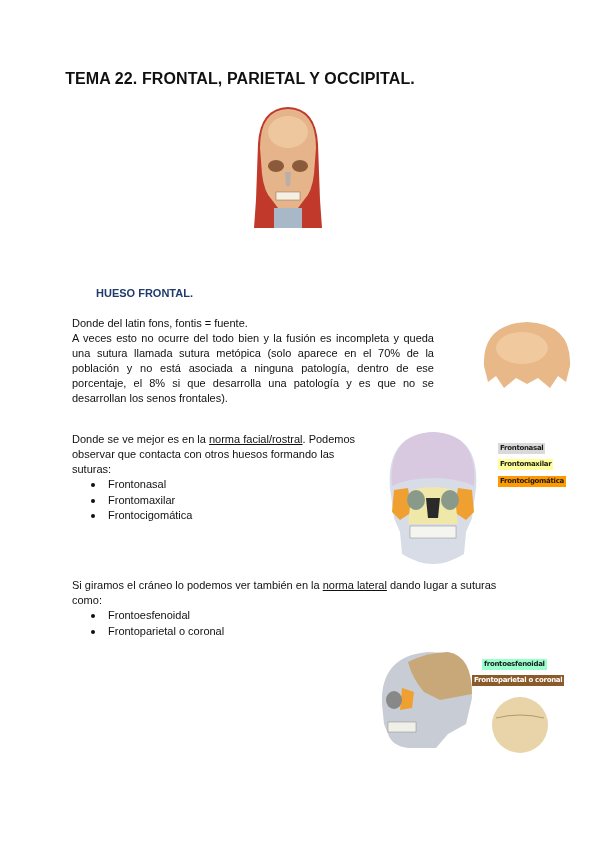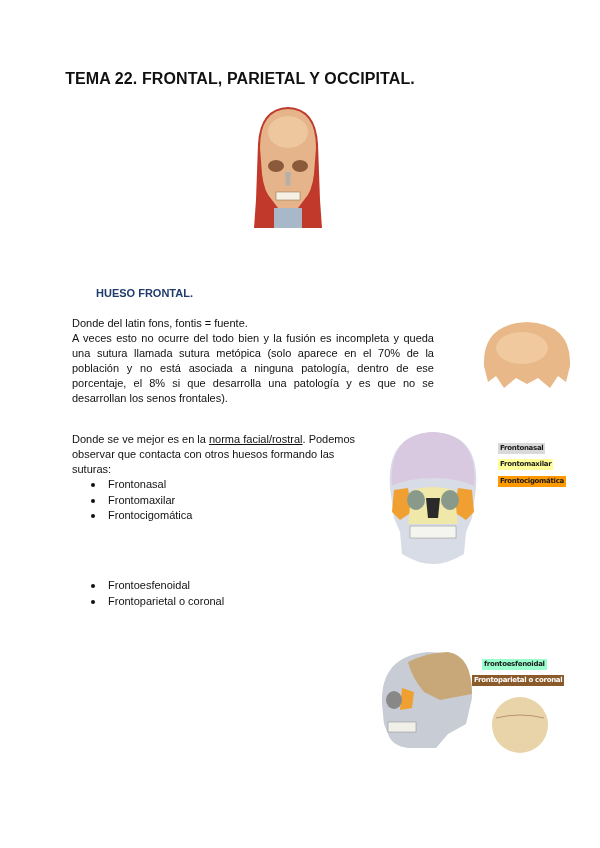--- a/index.html
+++ b/index.html
@@ -72,20 +72,21 @@
     <path d="M48 70 L62 70 L60 90 L50 90 Z" fill="#2a2a2a"></path>
     <rect x="32" y="98" width="46" height="12" fill="#f5f5f0" stroke="#888" stroke-width="0.5"></rect>
   </svg>
 </div>
 
 <div class="abs label" style="left:498px; top:443px; background:#d9d9d9;">Frontonasal</div>
 <div class="abs label" style="left:498px; top:459px; background:#ffff99;">Frontomaxilar</div>
 <div class="abs label" style="left:498px; top:476px; background:#ff9900;">Frontocigomática</div>
 
 <div class="abs para" style="top:578px; width:440px; text-align:left;">
+  <p><span>Si giramos el cráneo lo podemos ver también en la </span><span class="u">norma lateral</span><span> dando lugar a suturas como:</span></p>
   <ul class="bul">
     <li>Frontoesfenoidal</li>
     <li>Frontoparietal o coronal</li>
   </ul>
 </div>
 
 <div class="abs" style="left:378px; top:648px;">
   <svg width="96" height="104" viewBox="0 0 96 104">
     <path d="M4 56 Q2 8 50 4 Q94 4 94 50 L88 76 L70 86 L58 100 L30 100 Q14 98 10 86 L6 76 Z" fill="#c8ccd4"></path>
     <path d="M30 14 Q50 4 70 4 Q94 8 94 46 L62 52 L46 44 Q34 30 30 14 Z" fill="#c8a878"></path>

